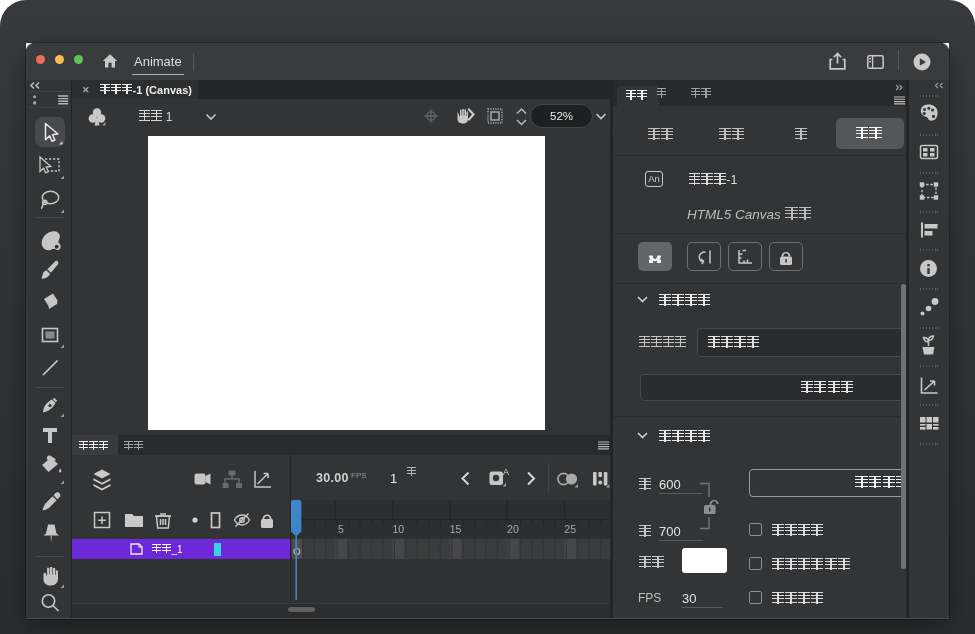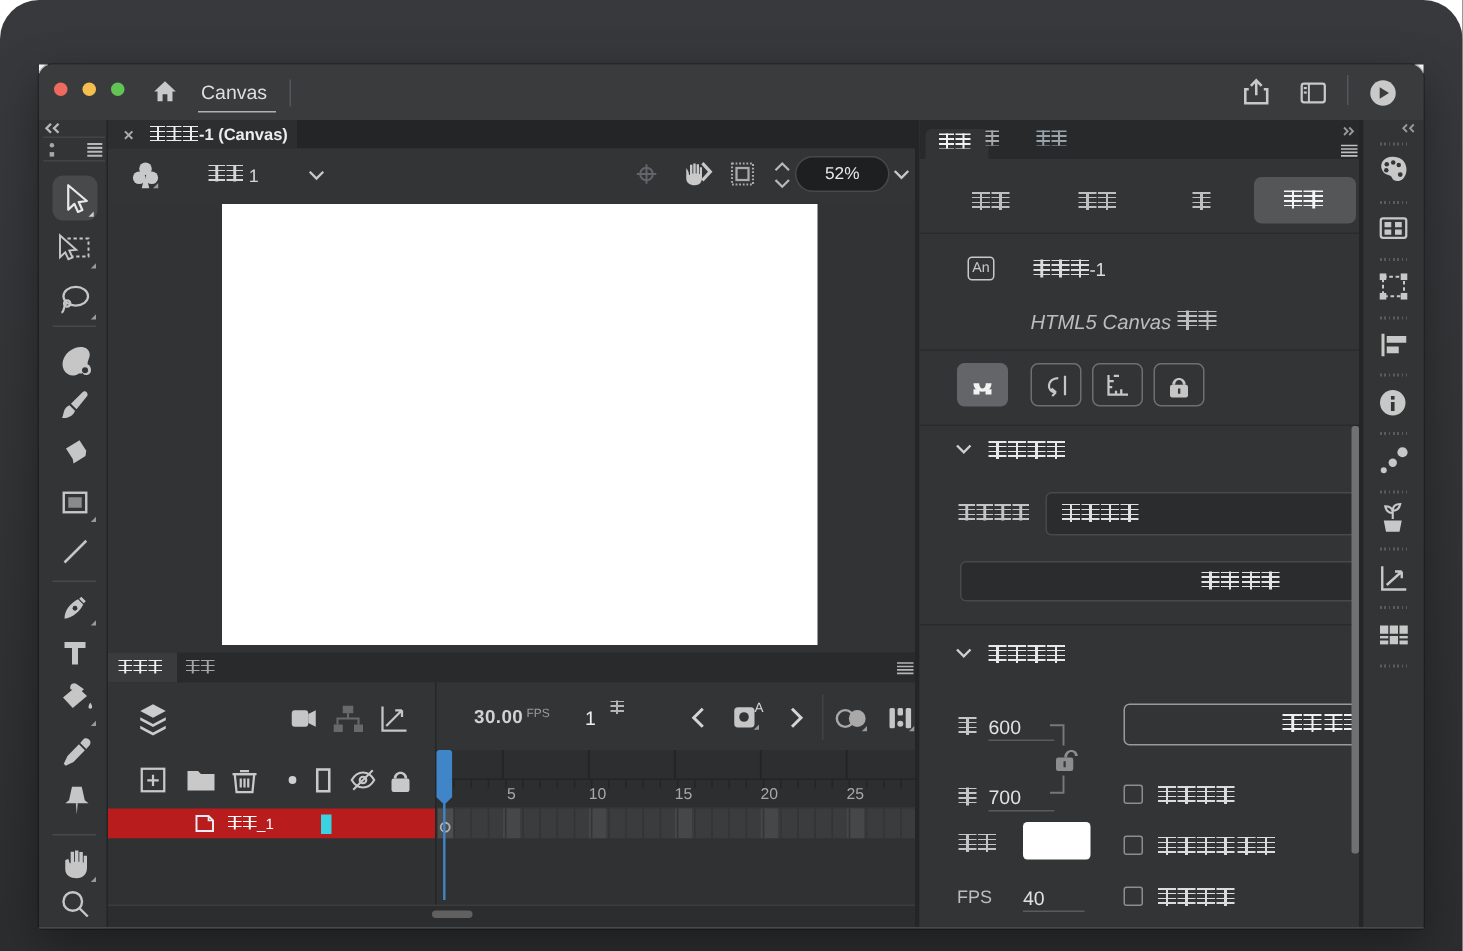--- a/index.html
+++ b/index.html
@@ -30,21 +30,21 @@
 #tabstrip{left:46px;top:37px;width:538px;height:19px;background:#242526;}
 #doctab{left:0;top:0;width:126px;height:19px;background:#2d2e2f;color:#ededed;font-size:11px;font-weight:bold;}
 #scenebar{left:46px;top:56px;width:538px;height:36px;background:#333435;}
 #paste{left:46px;top:92px;width:538px;height:300px;background:#323334;}
 #stage{left:76px;top:1px;width:397px;height:294px;background:#ffffff;}
 #tltabs{left:46px;top:392px;width:538px;height:20px;background:#292a2b;}
 #tltab1{left:0;top:0;width:46px;height:20px;background:#3a3b3c;}
 #ctrlrow{left:46px;top:412px;width:538px;height:45px;background:#333435;}
 #opsrow{left:46px;top:457px;width:218px;height:38px;background:#333435;}
 #ruler{left:264px;top:457px;width:320px;height:38px;background:#2d2e2f;}
-#layerL{left:46px;top:496px;width:218px;height:20px;background:#b91c1c;}
+#layerL{left:46px;top:496px;width:218px;height:20px;background:#6d28d9;}
 #layerR{left:264px;top:496px;width:320px;height:20px;background:#3b3c3d;}
 #below{left:46px;top:516px;width:538px;height:44px;background:#303132;}
 #botline{left:46px;top:559.5px;width:538px;height:1px;background:#3b3c3d;}
 #botstrip{left:46px;top:560.5px;width:538px;height:15.5px;background:#2c2d2e;}
 #hscroll{left:262px;top:564px;width:27px;height:5px;background:#606060;border-radius:2.5px;}
 #vdiv1{left:263.5px;top:412px;width:1px;height:148px;background:#252627;}
 #pdivL{left:584px;top:37px;width:3px;height:539px;background:#242526;}
 #pdivR{left:880px;top:37px;width:2.5px;height:539px;background:#242526;}
 
 #panel{left:587px;top:37px;width:293px;height:539px;background:#333435;overflow:hidden;}
@@ -73,21 +73,21 @@
 <div class="abs" id="notchL"></div>
 <div class="abs" id="notchR"></div>
 <div class="abs" id="win">
   <div class="abs" id="titlebar">
     <div class="abs light" style="left:9.5px;background:#ee6a5e"></div>
     <div class="abs light" style="left:28.5px;background:#f5bf4f"></div>
     <div class="abs light" style="left:47.5px;background:#61c454"></div>
     <svg style="left:76px;top:10px;" width="16" height="16" viewBox="0 0 16 16">
       <path d="M8 1.2 L15.2 8 L13 8 L13 14.5 L9.6 14.5 L9.6 9.8 L6.4 9.8 L6.4 14.5 L3 14.5 L3 8 L0.8 8 Z" fill="#c9c9c9"></path>
     </svg>
-    <div class="abs ttext" style="left:108px;top:11px;">Canvas</div>
+    <div class="abs ttext" style="left:108px;top:11px;">Animate</div>
     <div class="abs" id="animU"></div>
     <div class="abs" id="sepA"></div>
     <svg style="left:803px;top:9px;" width="17" height="18" viewBox="0 0 17 18">
       <path d="M3.5 7.5 L1.2 7.5 L1.2 16.8 L15.8 16.8 L15.8 7.5 L13.5 7.5" fill="none" stroke="#c9c9c9" stroke-width="1.7"></path>
       <path d="M8.5 11.5 L8.5 1.8 M4.9 5.2 L8.5 1.5 L12.1 5.2" fill="none" stroke="#c9c9c9" stroke-width="1.7"></path>
     </svg>
     <svg style="left:841px;top:12px;" width="17" height="14" viewBox="0 0 17 14">
       <rect x="0.8" y="0.8" width="15.4" height="12.4" rx="1.5" fill="none" stroke="#c9c9c9" stroke-width="1.5"></rect>
       <line x1="5.6" y1="1" x2="5.6" y2="13" stroke="#c9c9c9" stroke-width="1.3"></line>
       <rect x="2.2" y="3" width="2" height="1.4" fill="#c9c9c9"></rect>
@@ -426,21 +426,21 @@
     <span class="abs row lbl" style="left:25px;top:443.5px;"><span class="g"></span></span>
     <span class="abs val" style="left:46px;top:443.5px;">700</span>
     <div class="abs ul" style="left:46px;top:459.5px;width:44px;"></div>
     <div class="abs cb" style="left:136px;top:443px;"></div>
     <span class="abs row" style="left:158px;top:443px;color:#dcdcdc;font-size:13px;"><span class="g"></span><span class="g"></span><span class="g"></span><span class="g"></span></span>
     <span class="abs row lbl" style="left:25px;top:475px;"><span class="g"></span><span class="g"></span></span>
     <div class="abs" id="swatch"></div>
     <div class="abs cb" style="left:136px;top:477px;"></div>
     <span class="abs row" style="left:158px;top:477px;color:#dcdcdc;font-size:13px;"><span class="g"></span><span class="g"></span><span class="g"></span><span class="g"></span><span class="g"></span><span class="g"></span></span>
     <span class="abs" style="left:25px;top:511px;color:#bdbdbd;font-size:12px;">FPS</span>
-    <span class="abs val" style="left:69px;top:510.5px;">40</span>
+    <span class="abs val" style="left:69px;top:510.5px;">30</span>
     <div class="abs ul" style="left:69px;top:526.5px;width:41px;"></div>
     <div class="abs cb" style="left:136px;top:511px;"></div>
     <span class="abs row" style="left:158px;top:511px;color:#dcdcdc;font-size:13px;"><span class="g"></span><span class="g"></span><span class="g"></span><span class="g"></span></span>
     <div class="abs" id="vscroll"></div>
   </div>
   <div class="abs" id="pdivR"></div>
   <div class="abs" id="istrip">
     <div class="abs handle" style="top:15px;"></div>
     <div class="abs handle" style="top:54px;"></div>
     <div class="abs handle" style="top:92px;"></div>

